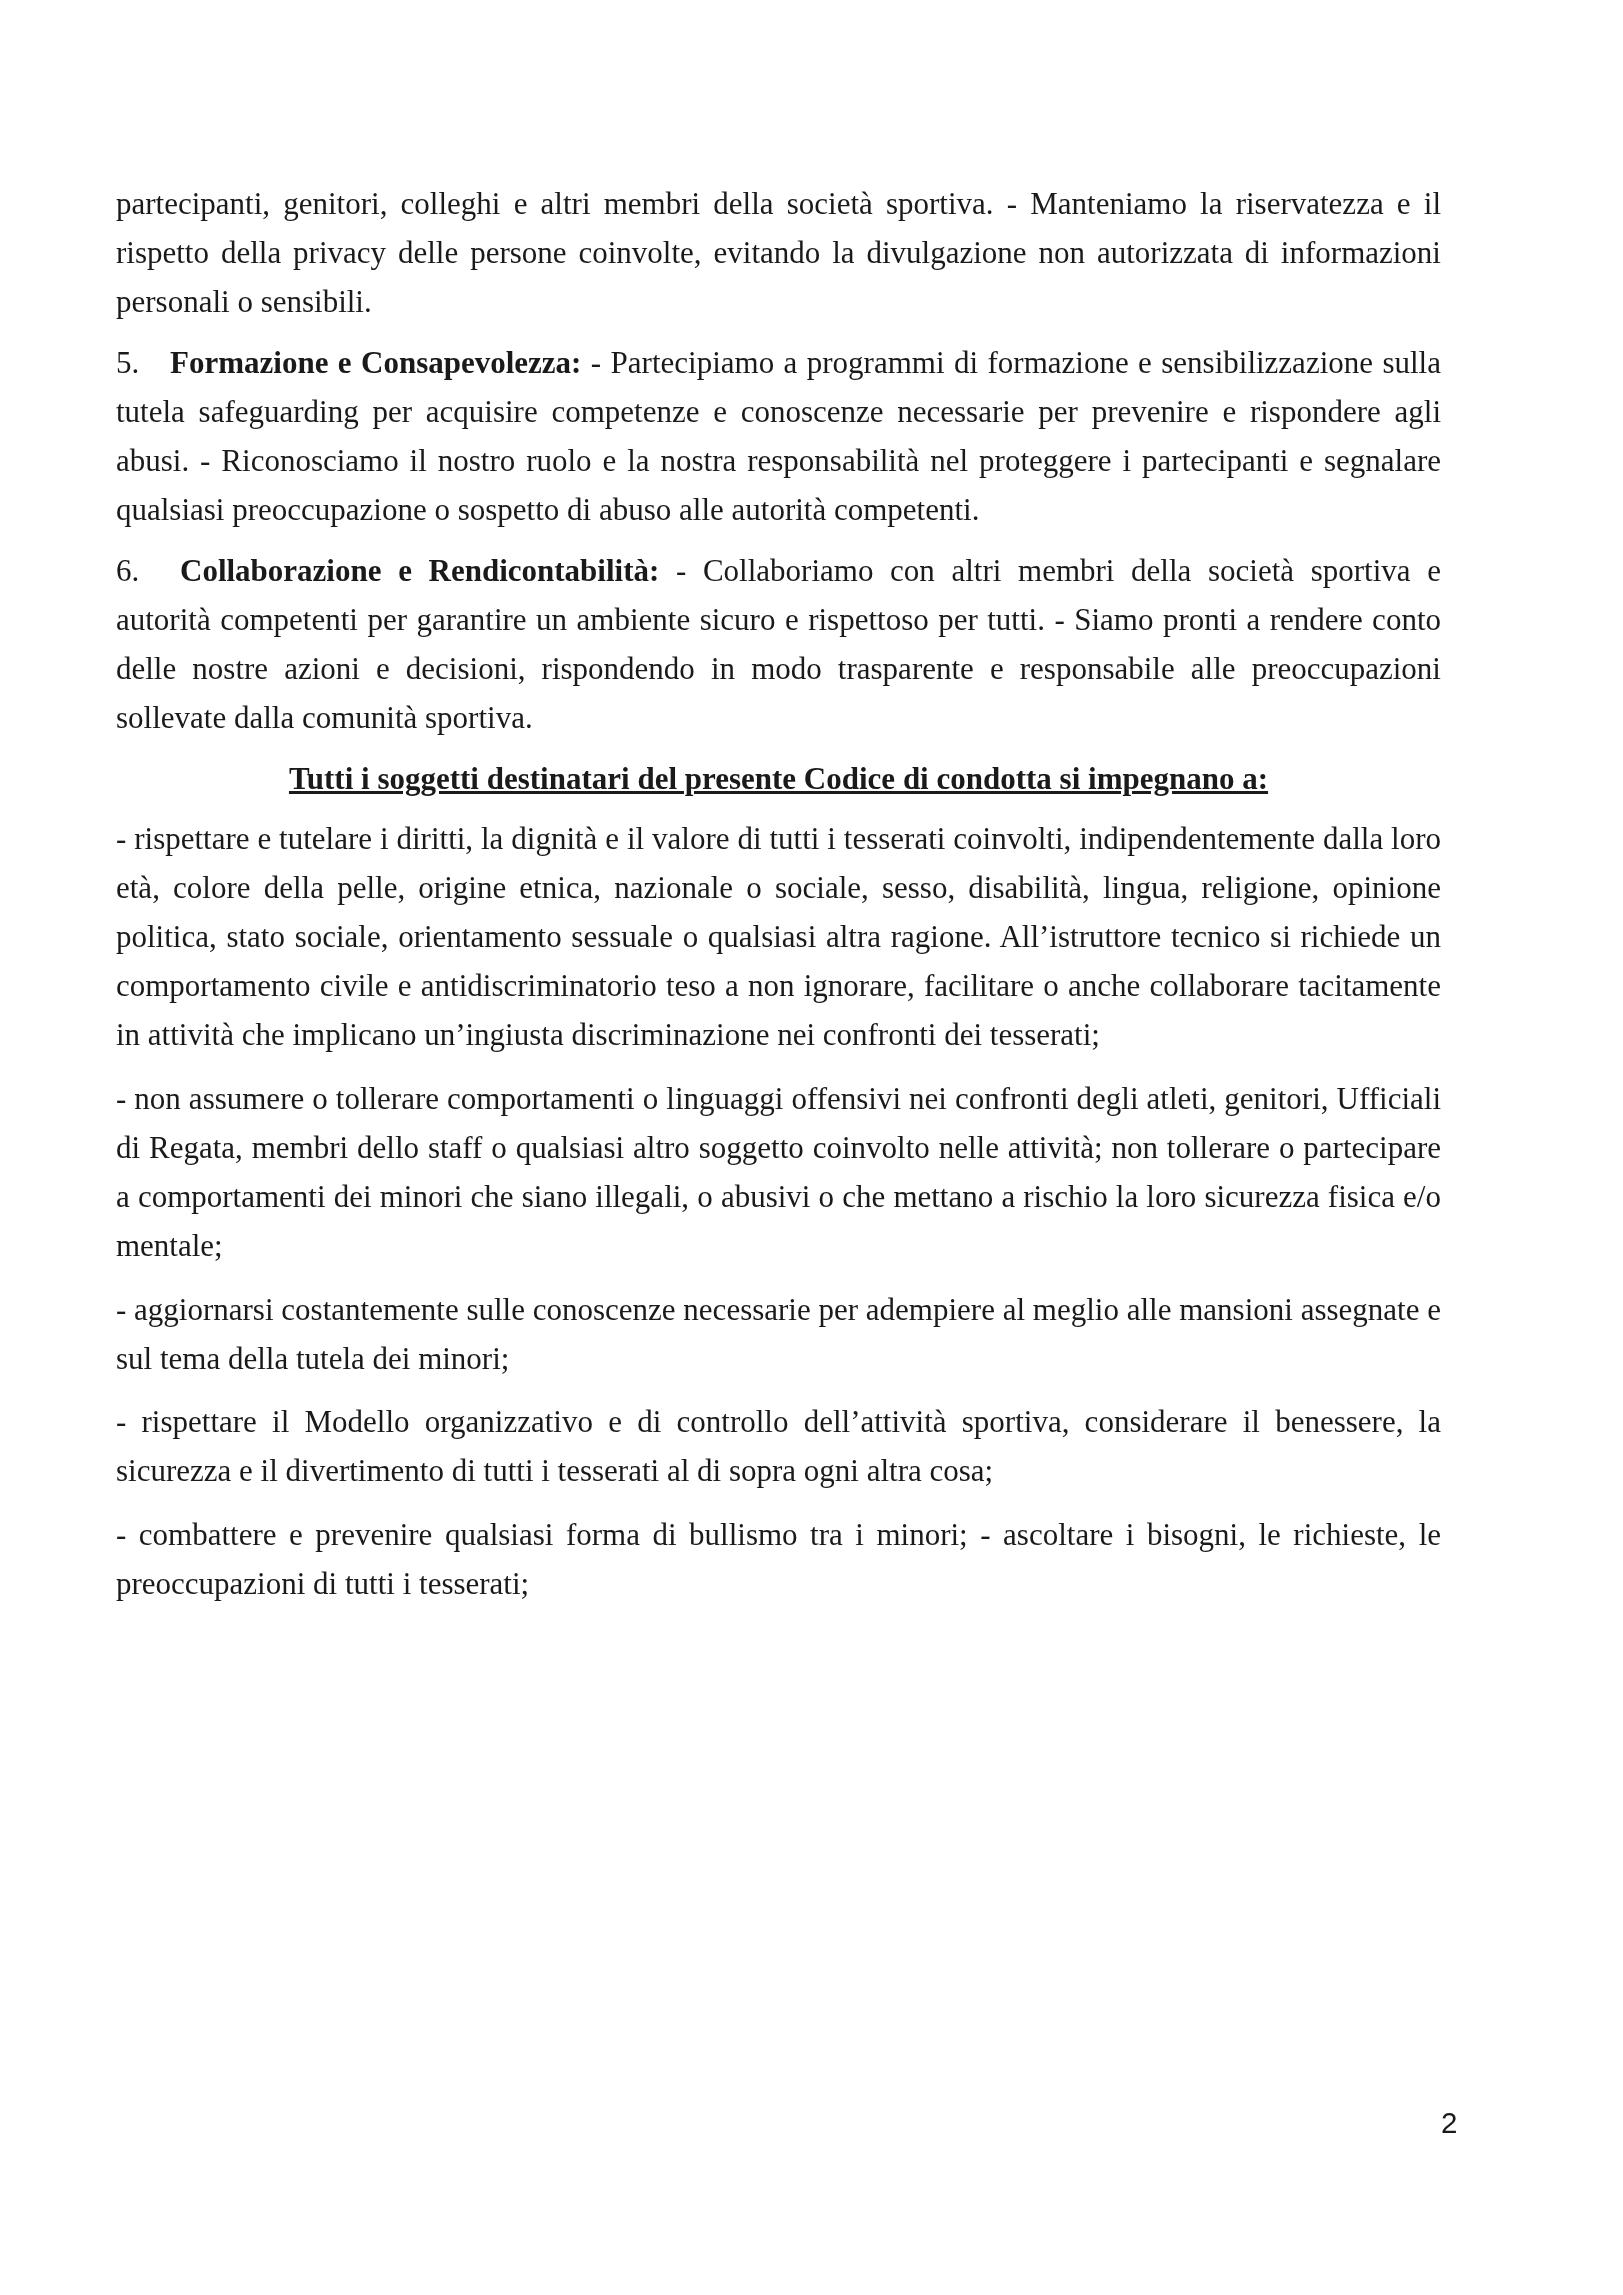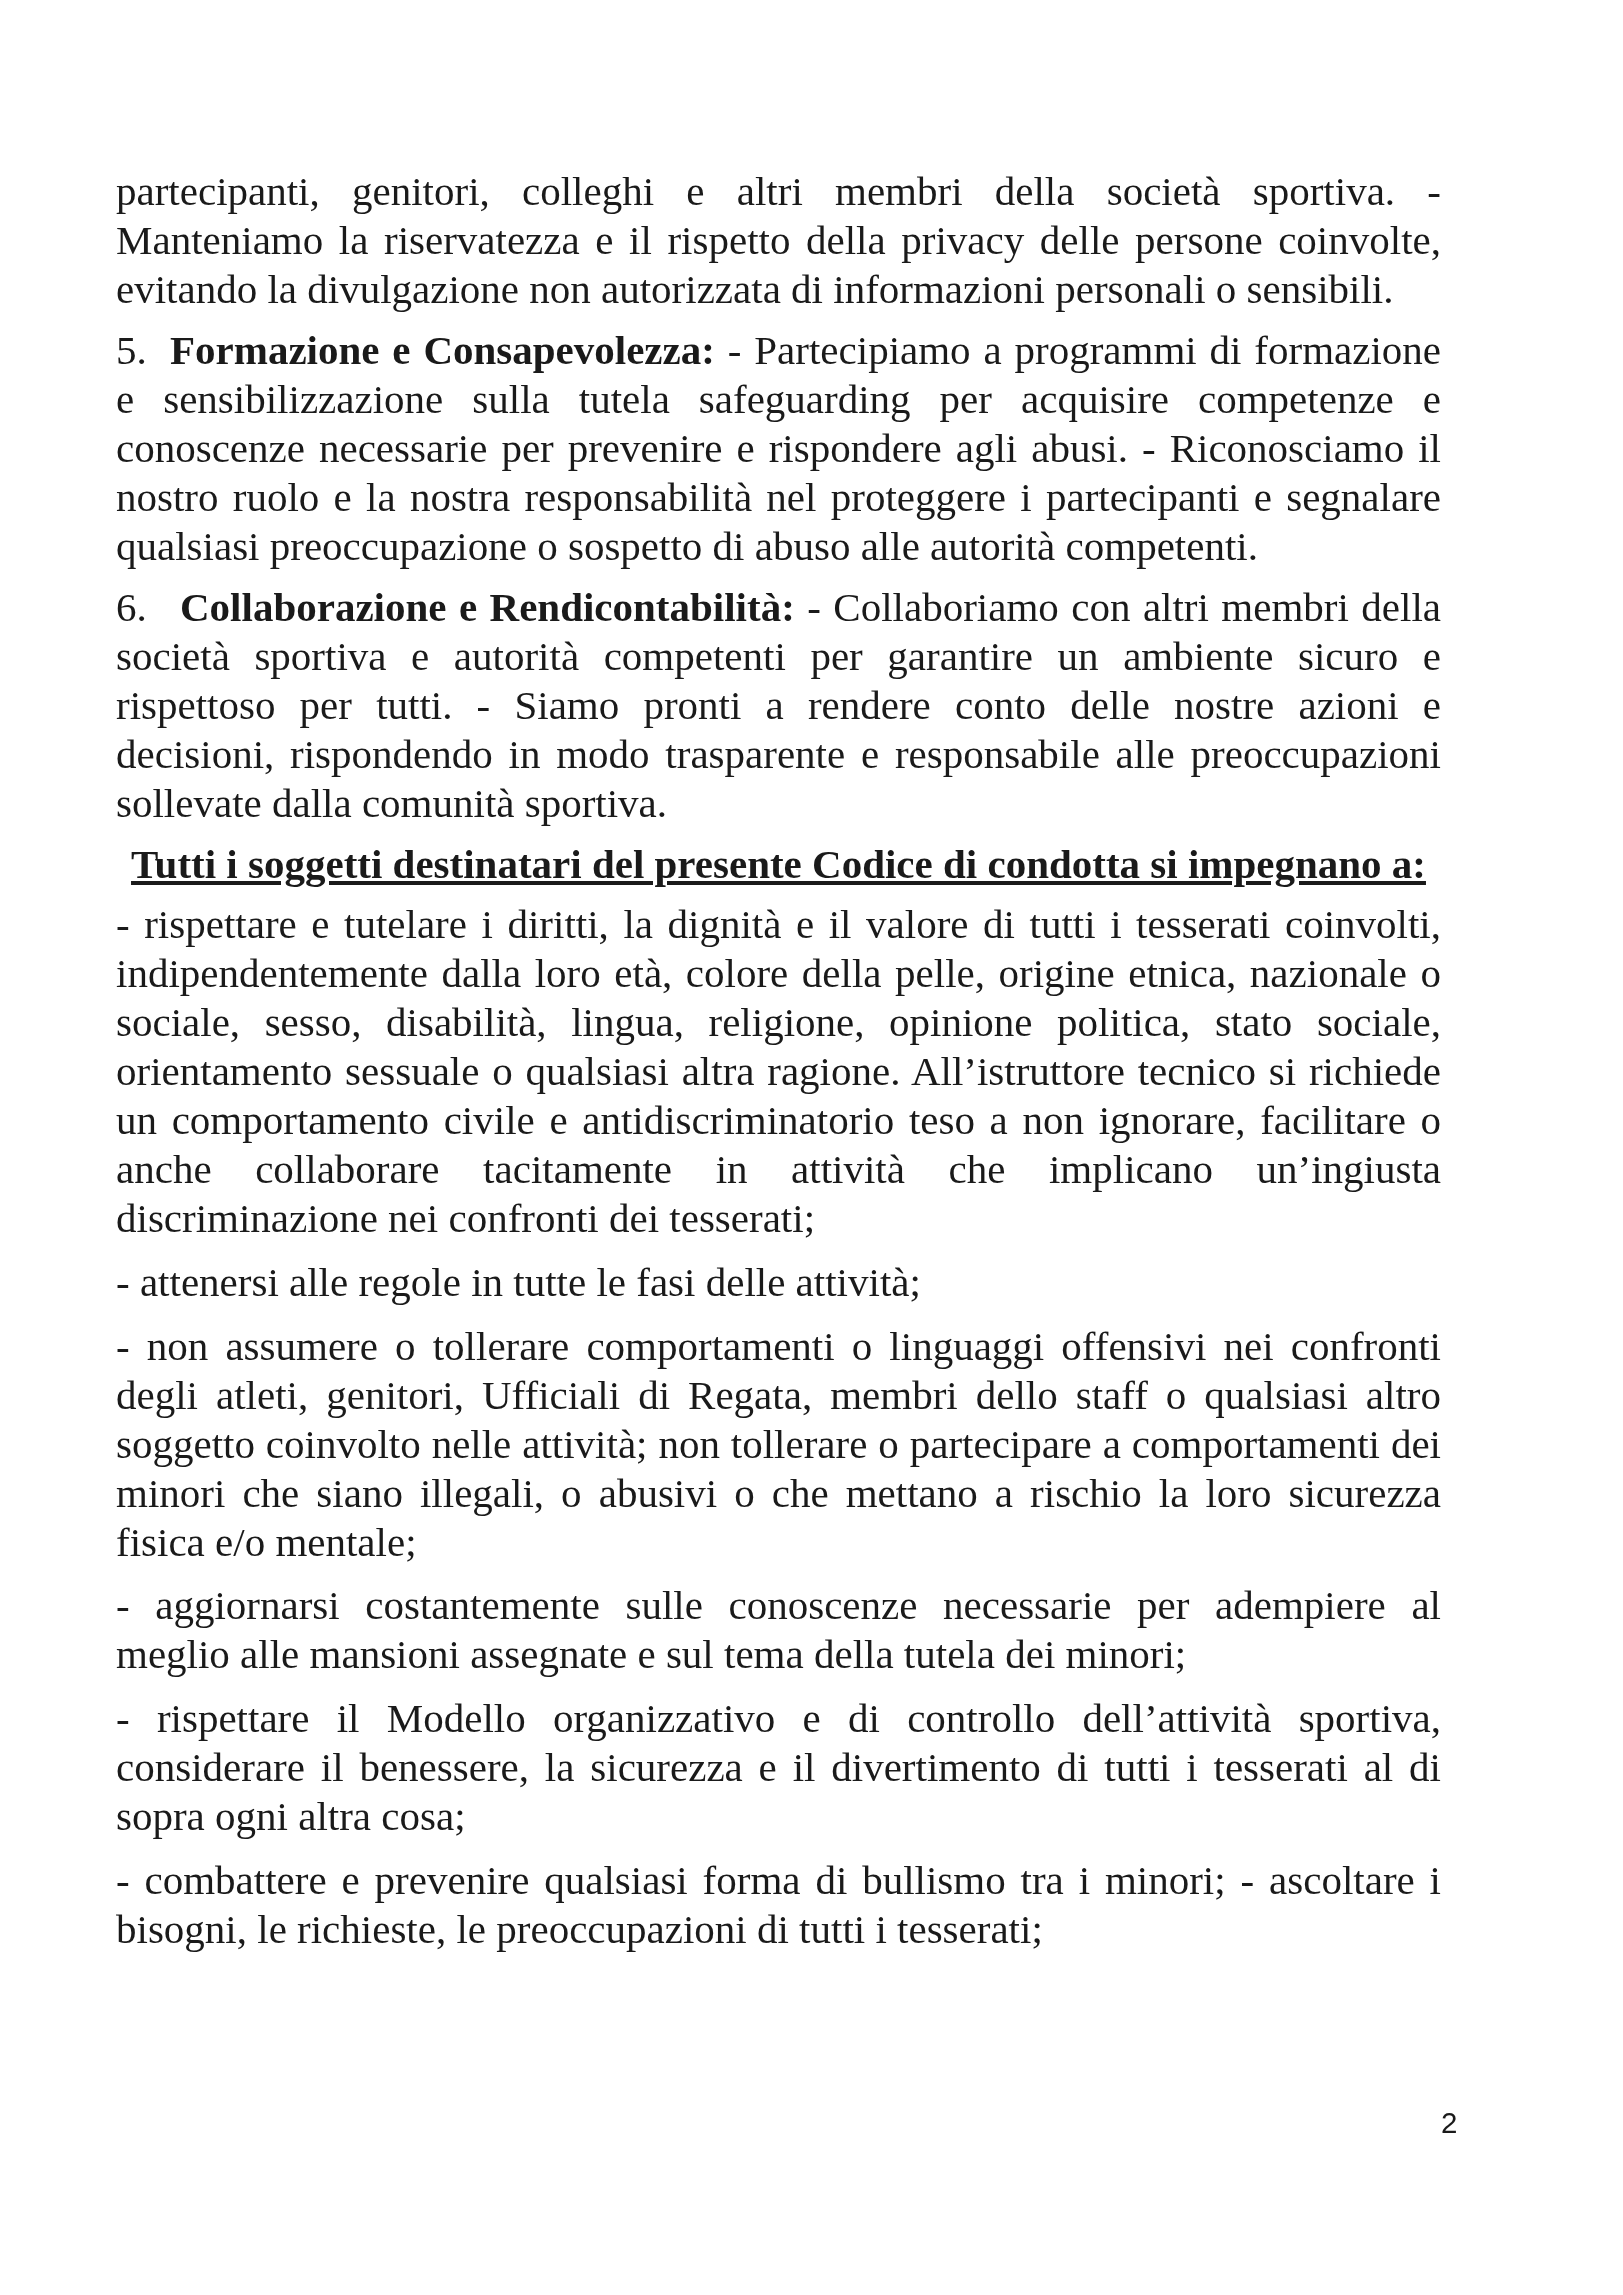--- a/index.html
+++ b/index.html
@@ -1,23 +1,23 @@
 <!DOCTYPE html>
 <html style="font-size:7.9px"><head>
 <meta charset="utf-8">
 <style>
   html, body { margin: 0; padding: 0; background: #ffffff; }
   body { width: 1624px; height: 2295px; position: relative; overflow: hidden; }
   .page {
     position: absolute;
     left: 116px;
-    top: 167px;
+    top: 179px;
     width: 1325px;
     font-family: "Liberation Serif", "DejaVu Serif", serif;
-    font-size: 41px;
+    font-size: 31px;
     line-height: 49px;
     color: #1a1a1a;
     text-align: justify;
   }
   .para { margin: 0 0 11.8px 0; }
   .num { display: inline-block; width: 54px; }
   .num6 { display: inline-block; width: 64px; }
   .bold { font-weight: bold; }
   .heading {
     text-align: center;
@@ -46,21 +46,20 @@
   </p>
 
   <p class="para">
     <span class="num6">6.</span><span class="bold">Collaborazione e Rendicontabilità:</span><span> - Collaboriamo con altri membri della società sportiva e autorità competenti per garantire un ambiente sicuro e rispettoso per tutti. - Siamo pronti a rendere conto delle nostre azioni e decisioni, rispondendo in modo trasparente e responsabile alle preoccupazioni sollevate dalla comunità sportiva.</span>
   </p>
 
   <p class="heading">Tutti i soggetti destinatari del presente Codice di condotta si impegnano a:</p>
 
   <div>
     <p class="item">- rispettare e tutelare i diritti, la dignità e il valore di tutti i tesserati coinvolti, indipendentemente dalla loro età, colore della pelle, origine etnica, nazionale o sociale, sesso, disabilità, lingua, religione, opinione politica, stato sociale, orientamento sessuale o qualsiasi altra ragione. All’istruttore tecnico si richiede un comportamento civile e antidiscriminatorio teso a non ignorare, facilitare o anche collaborare tacitamente in attività che implicano un’ingiusta discriminazione nei confronti dei tesserati;</p>
-    <p class="item">- attenersi alle regole in tutte le fasi delle attività;</p>
     <p class="item">- non assumere o tollerare comportamenti o linguaggi offensivi nei confronti degli atleti, genitori, Ufficiali di Regata, membri dello staff o qualsiasi altro soggetto coinvolto nelle attività; non tollerare o partecipare a comportamenti dei minori che siano illegali, o abusivi o che mettano a rischio la loro sicurezza fisica e/o mentale;</p>
     <p class="item">- aggiornarsi costantemente sulle conoscenze necessarie per adempiere al meglio alle mansioni assegnate e sul tema della tutela dei minori;</p>
     <p class="item">- rispettare il Modello organizzativo e di controllo dell’attività sportiva, considerare il benessere, la sicurezza e il divertimento di tutti i tesserati al di sopra ogni altra cosa;</p>
     <p class="item">- combattere e prevenire qualsiasi forma di bullismo tra i minori; - ascoltare i bisogni, le richieste, le preoccupazioni di tutti i tesserati;</p>
   </div>
 </div>
 
 <div class="page-number">2</div>
 
 

